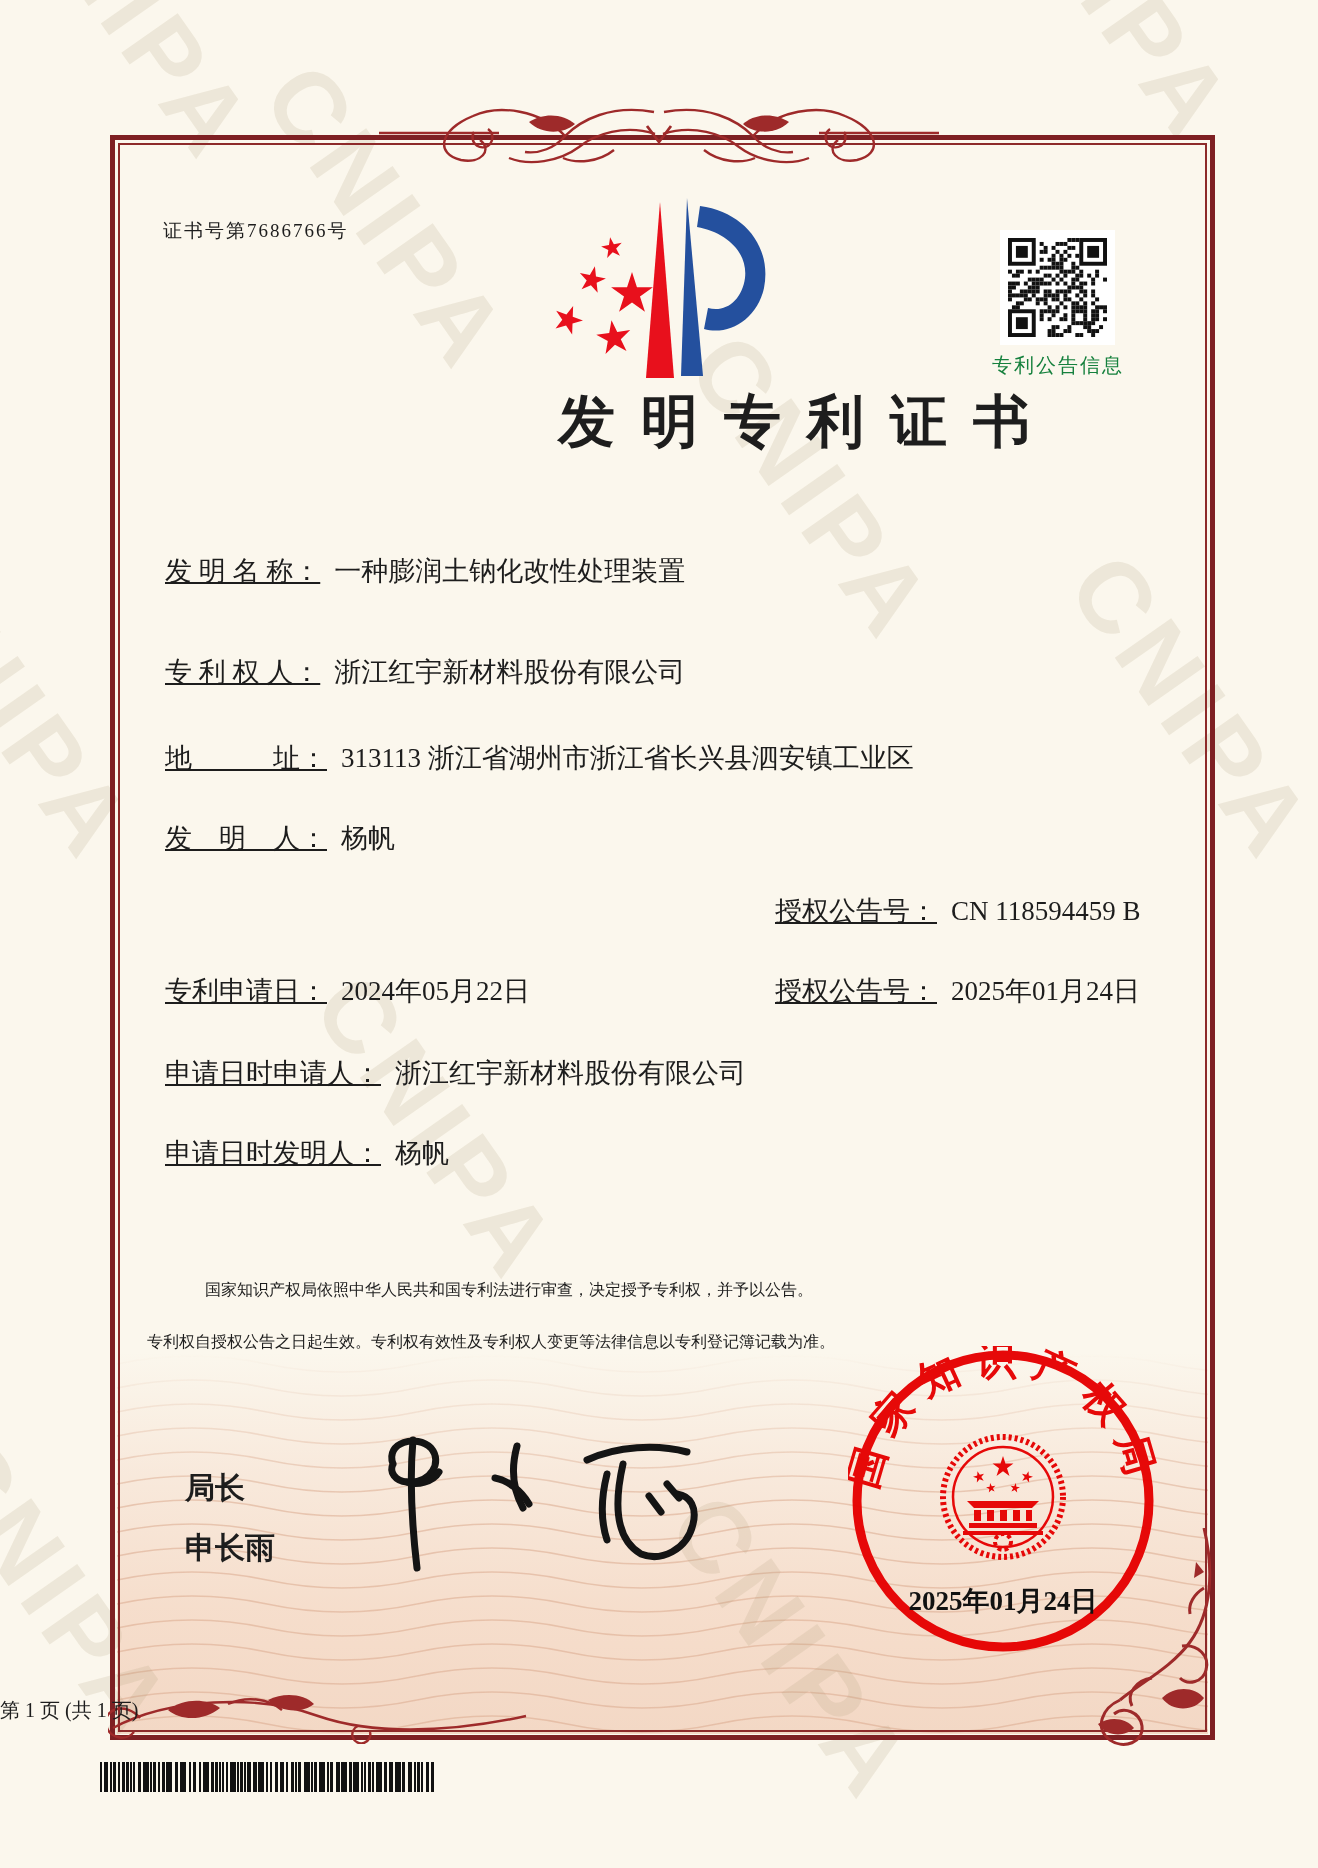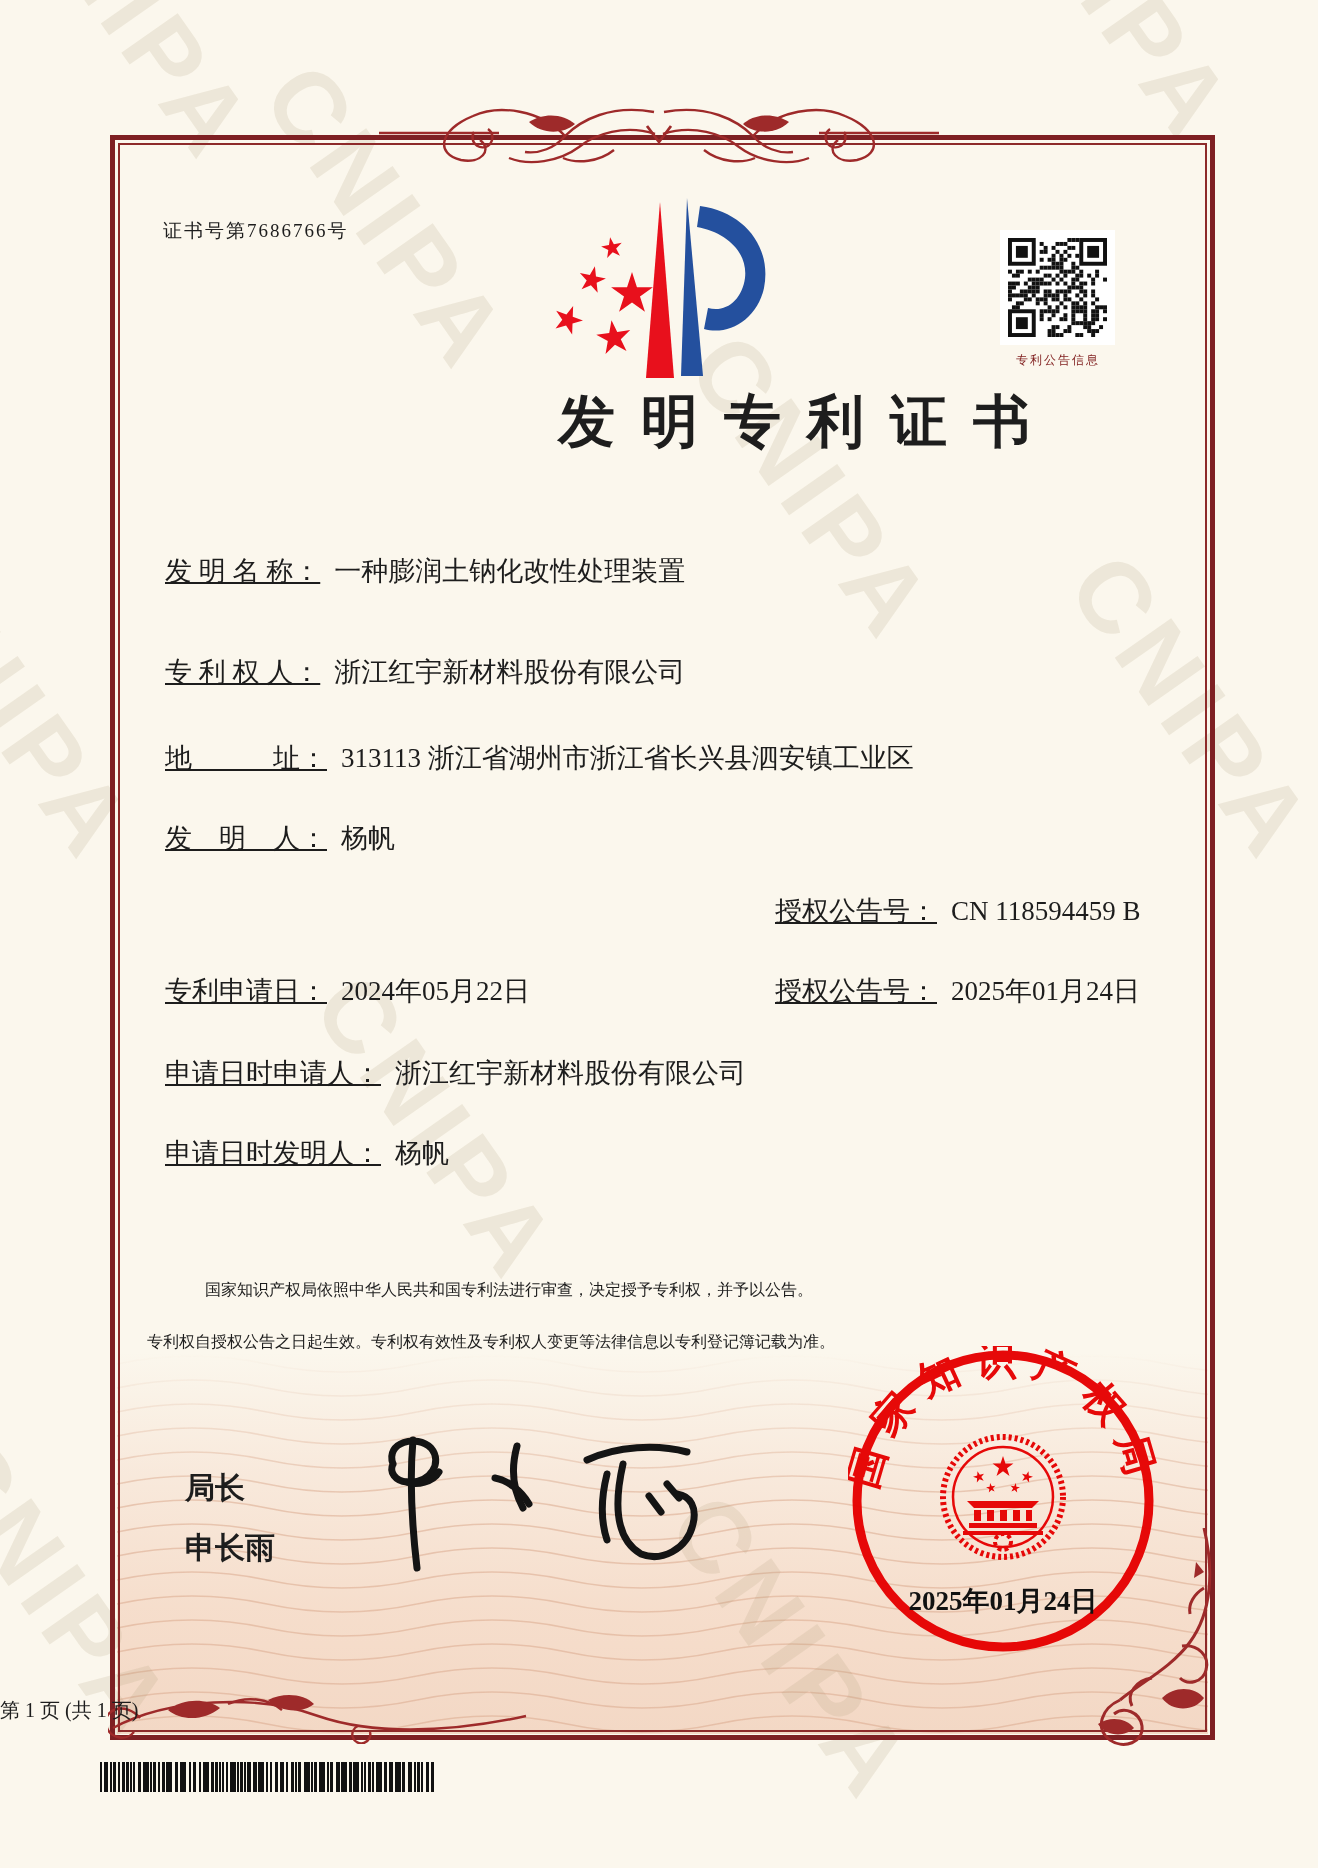--- a/index.html
+++ b/index.html
@@ -25,22 +25,22 @@
          border:5px solid #7e2023;box-sizing:border-box;z-index:3;}
   .frame::before{content:"";position:absolute;inset:3px;border:2px solid #8d2a2a;}
 
   .orn{position:absolute;z-index:4;pointer-events:none;}
 
   
   .cl{position:absolute;z-index:5;}
 
   .cert-no{left:163px;top:218px;font-size:19px;letter-spacing:2px;}
   .qr-box{left:1000px;top:230px;width:99px;height:99px;background:#fff;padding:8px;}
-  .qr-label{left:978px;top:352px;width:160px;text-align:center;font-size:12px;
-            color:#7f1d1d;letter-spacing:2px;}
+  .qr-label{left:978px;top:352px;width:160px;text-align:center;font-size:20px;
+            color:#15803d;letter-spacing:2px;}
   .title{left:0;top:384px;width:1056px;text-align:right;font-size:57px;font-weight:700;
          letter-spacing:26px;margin-right:-26px;}
 
   .row{left:165px;font-size:27px;white-space:nowrap;}
   .row .lb{display:inline-block;text-decoration:underline;}
   .row .val{margin-left:14px;}
   .rcol{left:737px;margin-left:38px;}
 
   .legal{font-size:16px;white-space:nowrap;}
 

